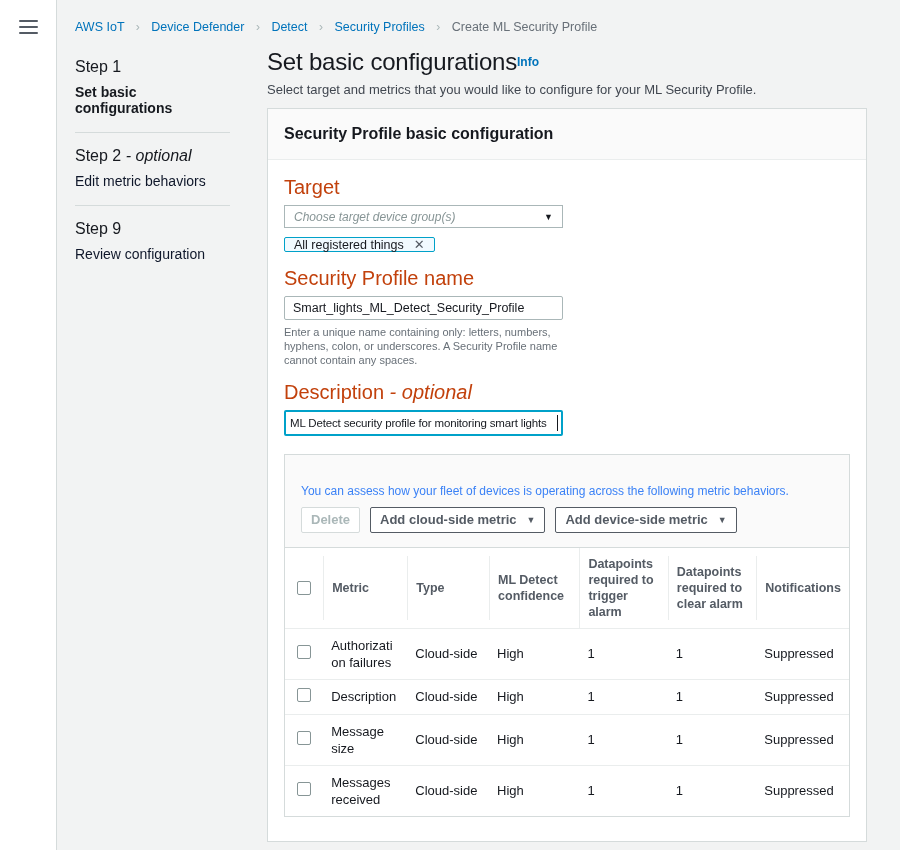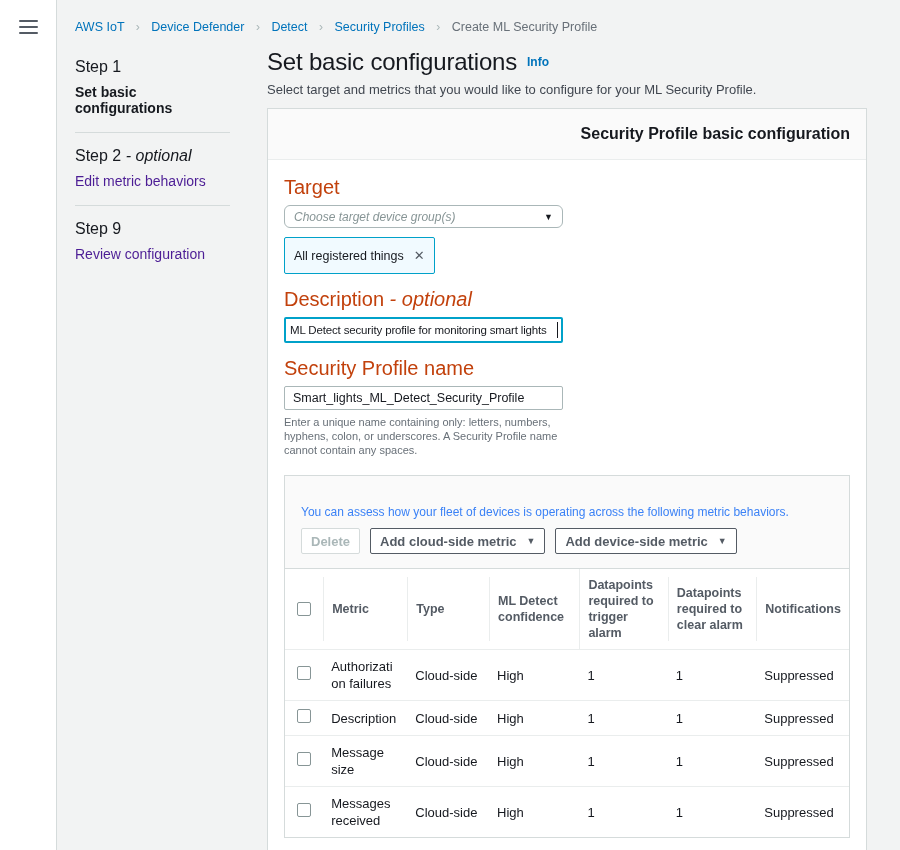--- a/index.html
+++ b/index.html
@@ -21,45 +21,45 @@
   .crumb-current { color:#687078; }
 
   .layout { display:flex; align-items:flex-start; }
 
   
   .steps { width:155px; flex:none; margin-top:24px; }
   .step-label { font-size:16px; color:#16191f; margin-bottom:8px; }
   .step-label em { font-style:italic; }
   .step-title { font-size:14px; }
   .step-title.active { font-weight:bold; color:#16191f; }
-  .step-title.inactive { color:#4c1d95; cursor:pointer; }
+  .step-title.inactive { color:#0f172a; cursor:pointer; }
   .steps hr { border:none; border-top:1px solid #d5dbdb; margin:16px 0 14px 0; }
 
   
   .main { width:600px; margin-left:37px; margin-top:14px; }
   h1 { font-size:24px; font-weight:400; color:#16191f; display:inline; letter-spacing:-0.2px; }
-  .info-link { font-size:12px; font-weight:bold; color:#0073bb; margin-left:10px;
+  .info-link { font-size:12px; font-weight:bold; color:#0073bb; 
                position:relative; top:-4px; text-decoration:none; cursor:pointer; }
   .subtitle { font-size:13px; color:#414750; margin-top:6px; }
 
   
   .card { margin-top:11px; background:#fff; border:1px solid #d5dbdb; }
-  .card-header { background:#fafafa; border-bottom:1px solid #eaeded; padding:16px;text-align:right; }
+  .card-header { background:#fafafa; border-bottom:1px solid #eaeded; padding:16px; }
   .card-title { font-size:16px; font-weight:bold; }
   .card-body { padding:16px 16px 24px 16px; }
 
   .field-label { font-size:20px; color:#c2410c; margin-bottom:6px; }
   .field-label em { font-style:italic; }
 
-  .select { width:279px; height:23px; border:1px solid #aab7b8; border-radius:6px; background:#fff;
+  .select { width:279px; height:23px; border:1px solid #aab7b8; border-radius:0; background:#fff;
             display:flex; align-items:center; justify-content:space-between; padding:8px 9px; cursor:pointer; }
   .select .ph { font-size:12px; font-style:italic; color:#879596; }
   .caret { font-size:9px; color:#16191f; }
 
-  .token { display:inline-flex; align-items:center; gap:10px; margin-top:9px; height:37px;
+  .token { display:inline-flex; align-items:center; gap:10px; margin-top:9px; height:15px;
            background:#f1faff; border:1px solid #00a1c9; border-radius:2px; padding:0 9px;justify-content:flex-end; }
   .token-text { font-size:12.5px; color:#16191f; }
   .token-x { font-size:13px; color:#545b64; cursor:pointer; line-height:1; }
 
   .group { margin-top:14px; }
   .text-input { width:279px; height:24px; border:1px solid #aab7b8; border-radius:2px;
                 font-family:inherit; font-size:12.5px; color:#16191f; padding:0 8px; background:#fff; }
   .help { width:302px; font-size:11px; color:#687078; line-height:14px; margin-top:5px; }
 
   .input-wrap { position:relative; width:279px; }
@@ -159,34 +159,34 @@
                 <span class="ph">Choose target device group(s)</span>
                 <span class="caret">▼</span>
               </div>
               <div class="token">
                 <span class="token-text">All registered things</span>
                 <span class="token-x">✕</span>
               </div>
             </div>
 
             <div class="group">
+              <div class="field-label">Security Profile name</div>
+              <input class="text-input" type="text" value="Smart_lights_ML_Detect_Security_Profile" style="">
+              <div class="help">Enter a unique name containing only: letters, numbers, hyphens, colon, or underscores. A Security Profile name cannot contain any spaces.</div>
+            </div>
+
+            <div class="group">
               <div class="field-label">
                 <span>Description</span>
                 <em>- optional</em>
               </div>
               <div class="input-wrap">
                 <input class="text-input focused" type="text" value="ML Detect security profile for monitoring smart lights" style="">
                 <span class="cursor-bar"></span>
               </div>
-            </div>
-
-            <div class="group">
-              <div class="field-label">Security Profile name</div>
-              <input class="text-input" type="text" value="Smart_lights_ML_Detect_Security_Profile" style="">
-              <div class="help">Enter a unique name containing only: letters, numbers, hyphens, colon, or underscores. A Security Profile name cannot contain any spaces.</div>
             </div>
 
             <div class="metrics-section">
               <div class="ms-head">
                 <div class="ms-desc">You can assess how your fleet of devices is operating across the following metric behaviors.</div>
                 <div class="btn-row">
                   <button class="btn disabled">Delete</button>
                   <button class="btn">
                     <span>Add cloud-side metric</span>
                     <span class="caret">▼</span>

